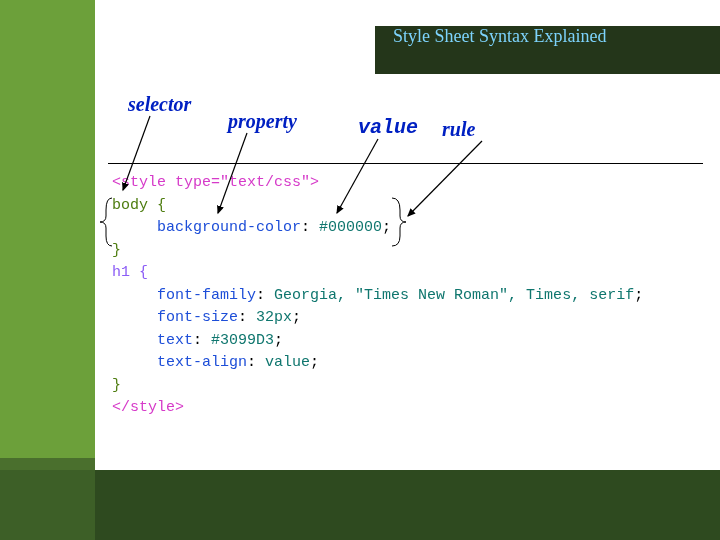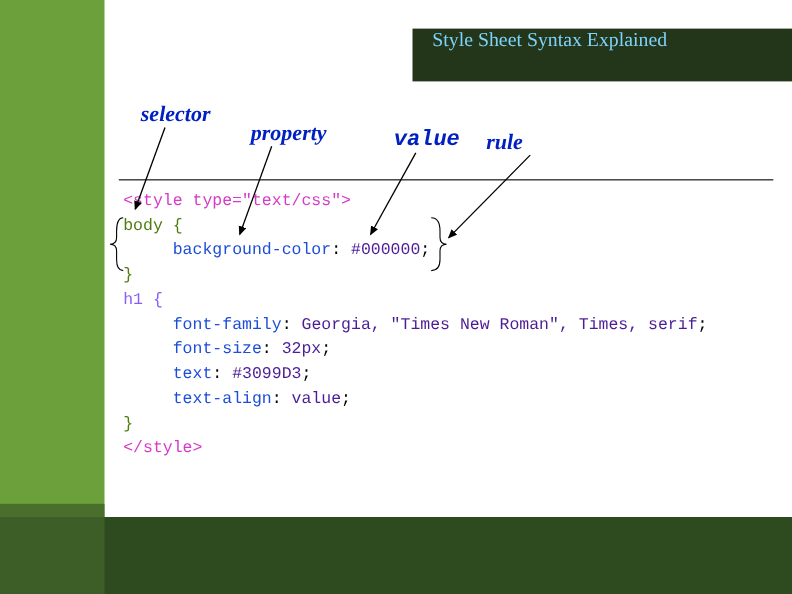--- a/index.html
+++ b/index.html
@@ -79,21 +79,21 @@
     left: 112px;
     top: 172px;
     font-family: 'Courier New', monospace;
     font-size: 15px;
     line-height: 1.5;
     white-space: pre;
   }
   .c-pink { color: #d63ac9; }
   .c-brown { color: #4d7c0f; }
   .c-red { color: #1d4ed8; }
-  .c-green { color: #4c1d95; }
+  .c-green { color: #0f766e; }
   .c-blue { color: #8b5cf6; }
   .c-black { color: #000; }
   svg.arrows {
     position: absolute;
     left: 0;
     top: 0;
     width: 720px;
     height: 540px;
     pointer-events: none;
   }

